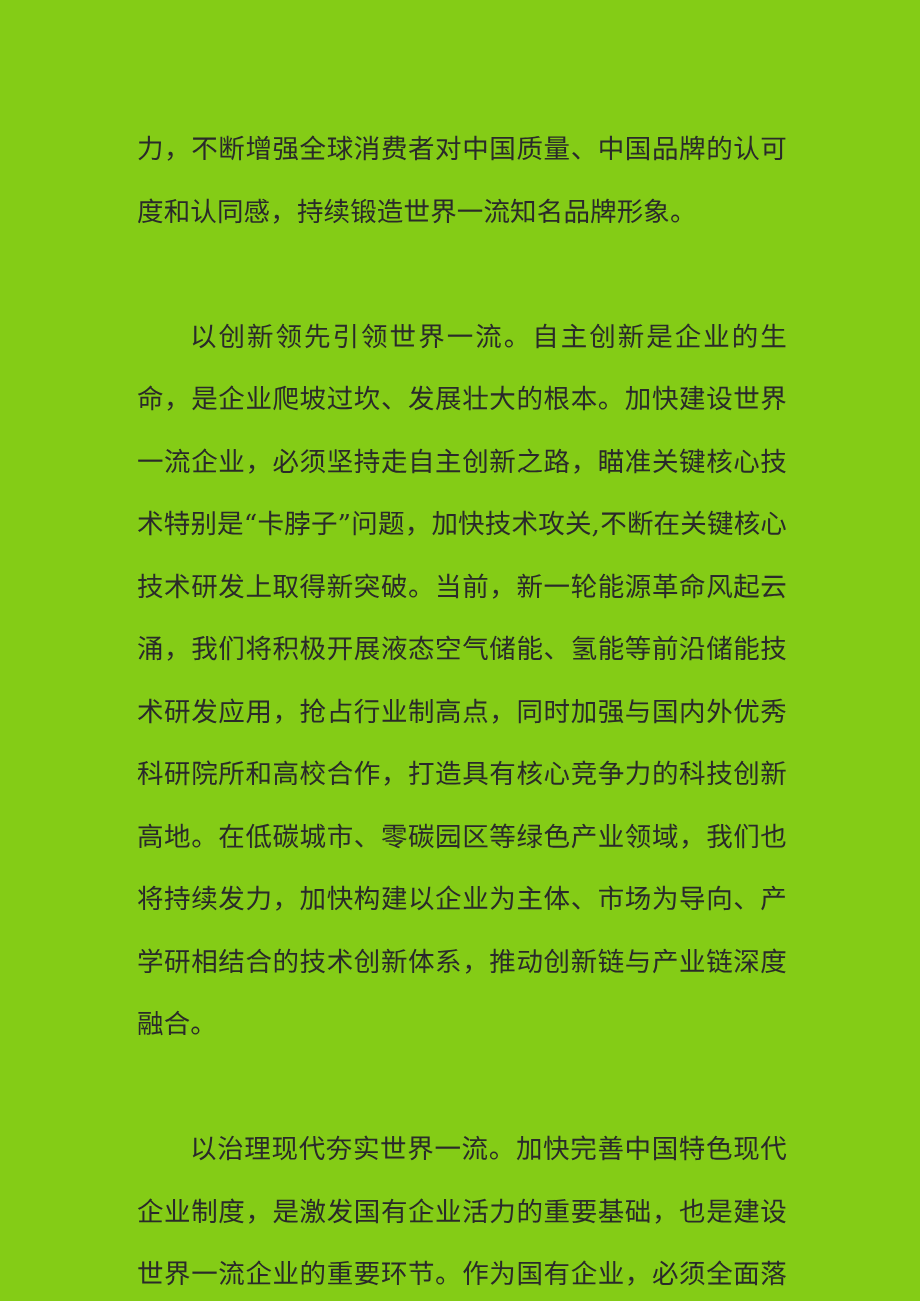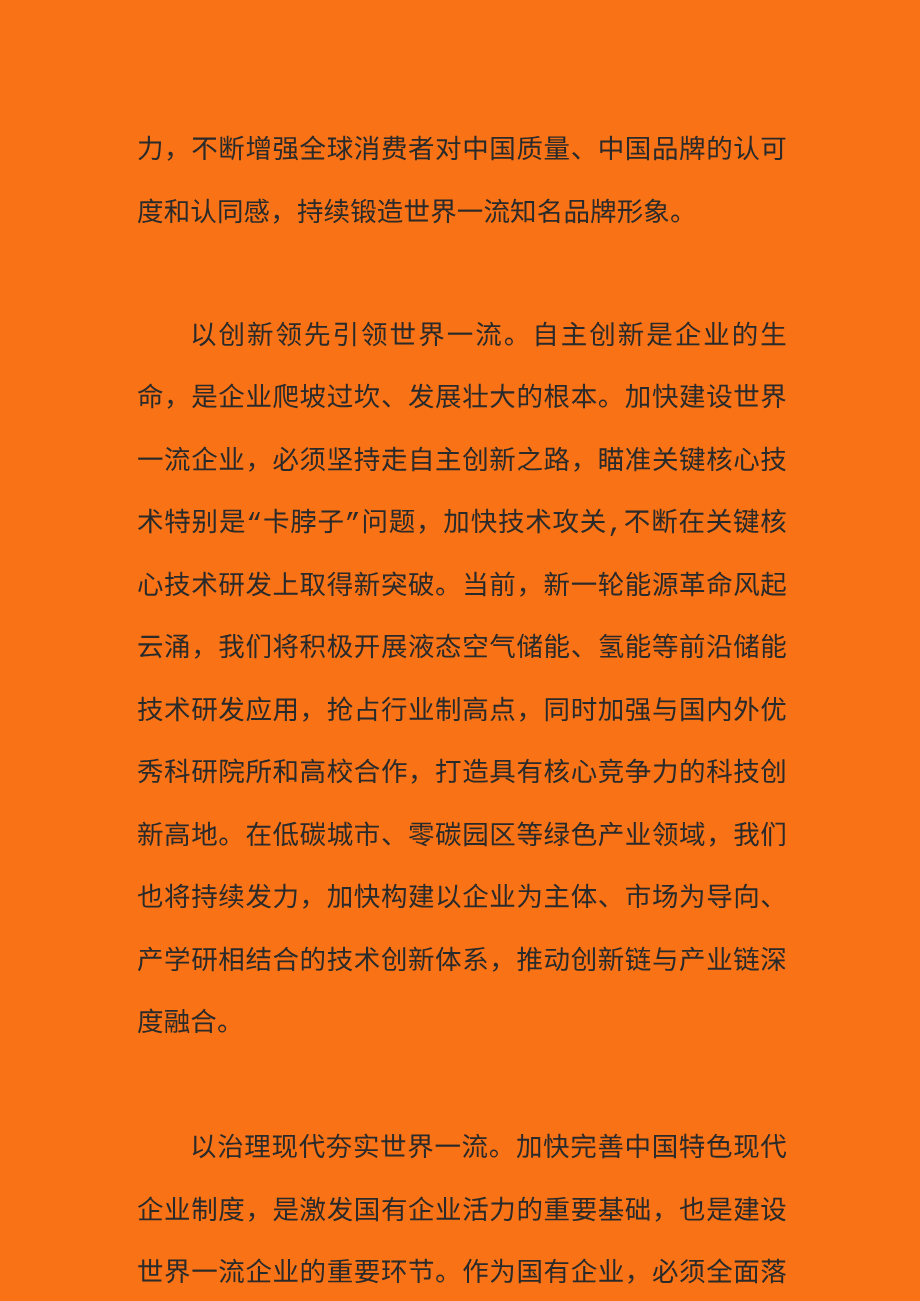--- a/index.html
+++ b/index.html
@@ -6,21 +6,21 @@
   html, body {
     margin: 0;
     padding: 0;
     background: #ffffff;
   }
 
   .page {
     position: relative;
     width: 920px;
     height: 1301px;
-    background: #f97316;
+    background: #84cc16;
     overflow: hidden;
     box-sizing: border-box;
   }
 
   .doc-body {
     position: absolute;
     left: 137px;
     top: 118px;
     width: 650px;
   }
@@ -38,21 +38,20 @@
     -webkit-font-smoothing: antialiased;
   }
 
   .para.indent {
     text-indent: 2em;
   }
 
   
   .para + .para {
     margin-top: 62.5px;
-    font-family: Liberation Mono, monospace;
   }
 
   
   .para:last-child {
     margin-bottom: 0;
   }
 </style>
 </head>
 <body>
 

